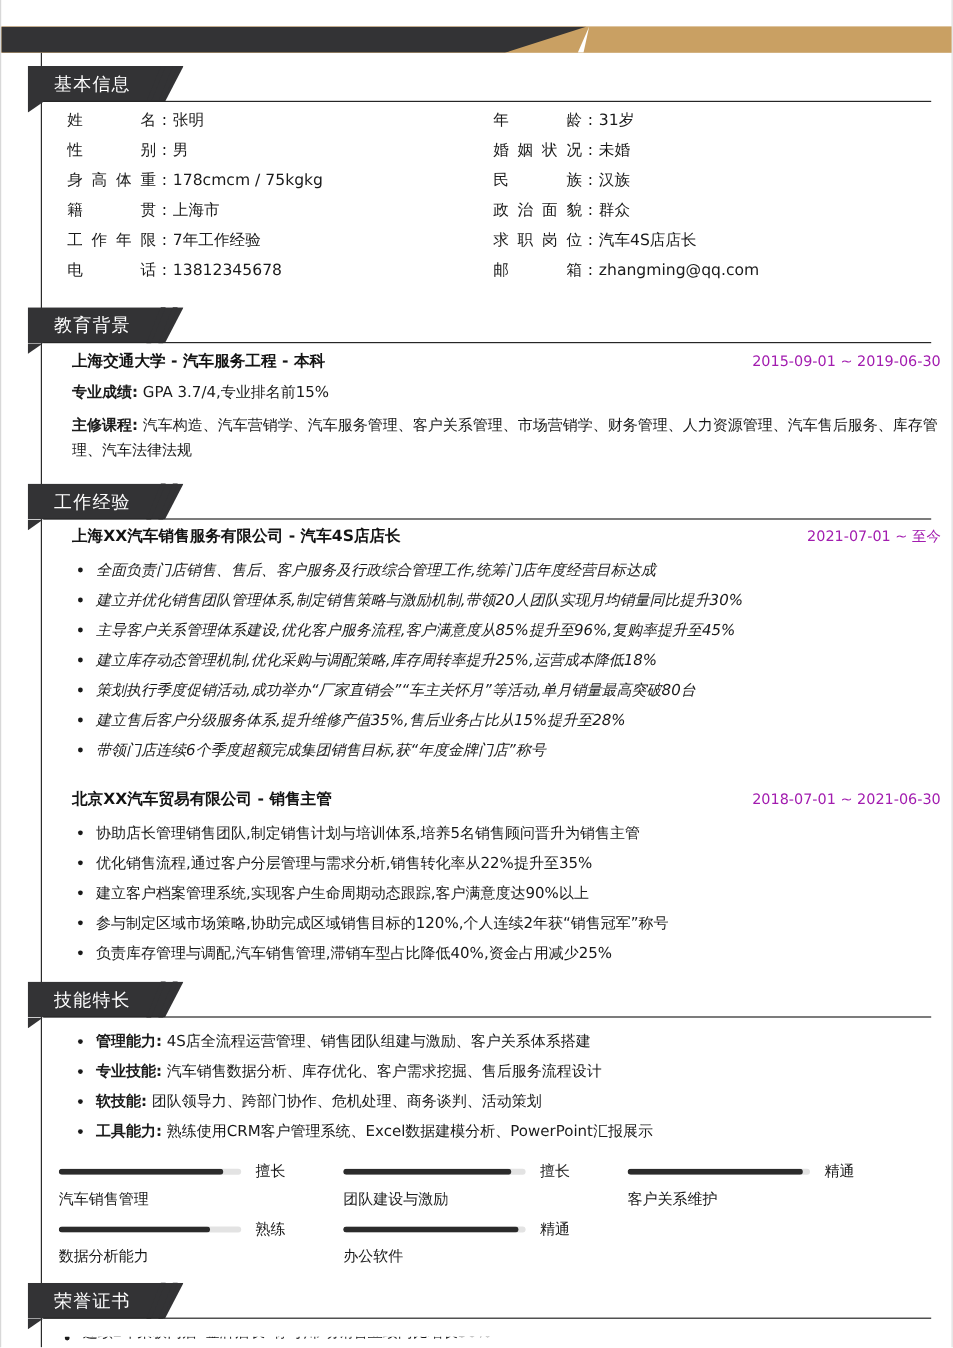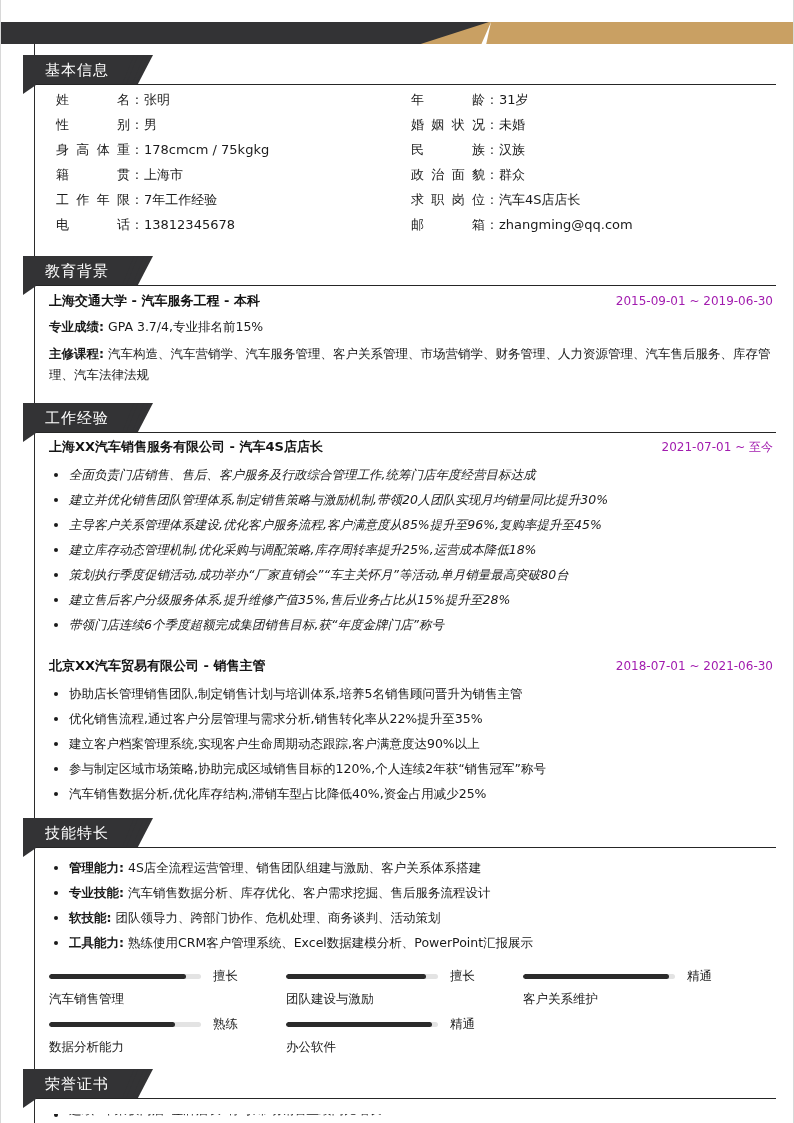--- a/index.html
+++ b/index.html
@@ -144,21 +144,21 @@
     width: 14px;
     text-align: center;
   }
   .info-value {
     color: #1a1a1a;
   }
 
   
   .body-block {
     position: absolute;
-    left: 48px;
+    left: 59px;
     width: 724px;
   }
   .entry-head {
     display: flex;
     justify-content: space-between;
     align-items: baseline;
     font-size: 13px;
   }
   .entry-title {
     font-weight: bold;
@@ -470,21 +470,21 @@
         <span class="sep"> - </span>
         <span>销售主管</span>
       </div>
       <div class="entry-date">2018-07-01 ~ 2021-06-30</div>
     </div>
     <ul class="bullets" style="margin-top:6px;">
       <li>协助店长管理销售团队,制定销售计划与培训体系,培养5名销售顾问晋升为销售主管</li>
       <li>优化销售流程,通过客户分层管理与需求分析,销售转化率从22%提升至35%</li>
       <li>建立客户档案管理系统,实现客户生命周期动态跟踪,客户满意度达90%以上</li>
       <li>参与制定区域市场策略,协助完成区域销售目标的120%,个人连续2年获“销售冠军”称号</li>
-      <li>汽车销售数据分析,优化库存结构,滞销车型占比降低40%,资金占用减少25%</li>
+      <li>负责库存管理与调配,汽车销售管理,滞销车型占比降低40%,资金占用减少25%</li>
     </ul>
   </div>
 
   <div class="section" style="top:818px;">
     <div class="sec-head">
       <div class="tag">
         <span class="tag-label">技能特长</span>
       </div>
       <div class="tag-foot"></div>
       <div class="slash" style="left:127px;"></div>

